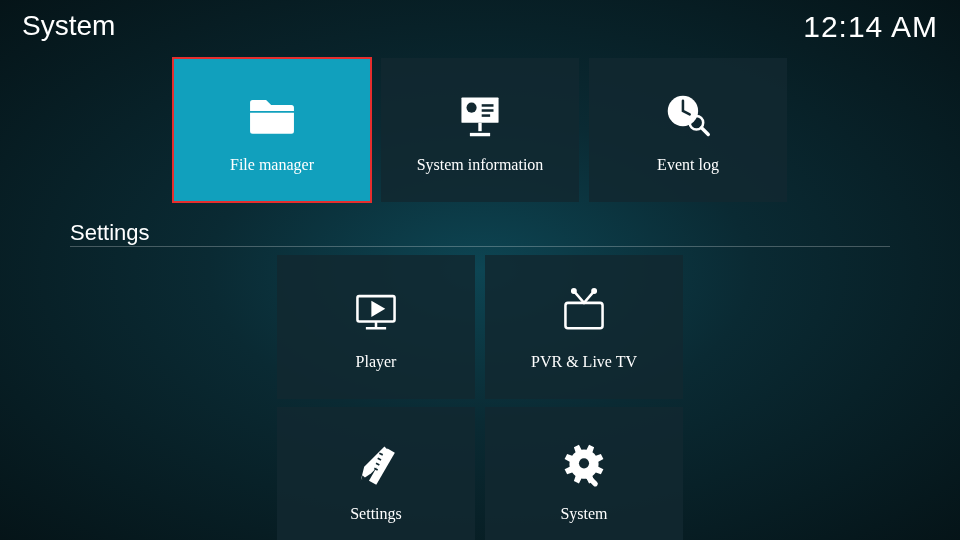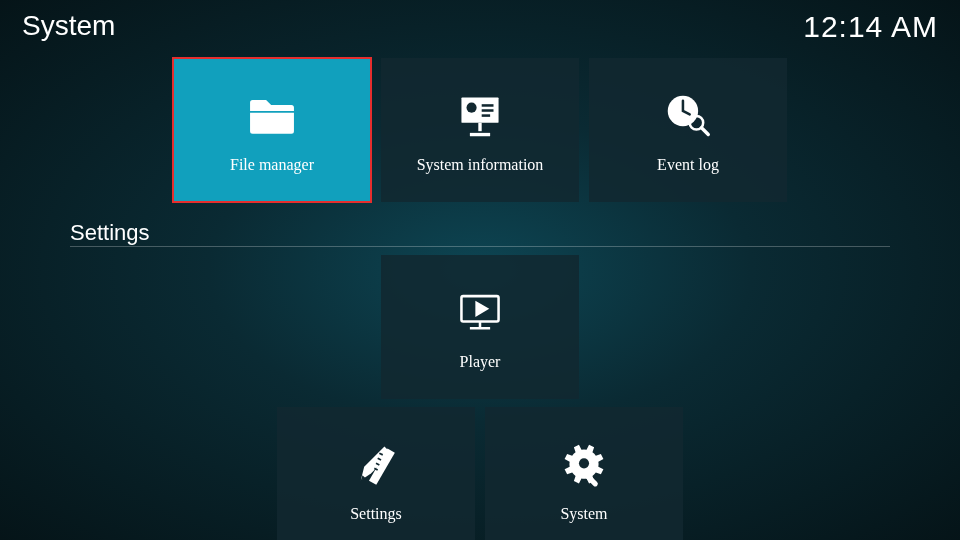--- a/index.html
+++ b/index.html
@@ -124,20 +124,31 @@
     <div class="tile">
       <div class="icon">
         <svg viewBox="0 0 64 64" fill="none" stroke="#fff" stroke-width="3">
             <rect x="10" y="12" width="44" height="30" rx="2"></rect>
             <path d="M20 50 L44 50 M32 42 L32 50"></path>
             <path d="M28 20 L28 34 L40 27 Z" fill="#fff"></path>
           </svg>
       </div>
       <div class="label">Player</div>
     </div>
+    <div class="tile">
+      <div class="icon">
+        <svg viewBox="0 0 64 64" fill="none" stroke="#fff" stroke-width="3">
+            <rect x="10" y="20" width="44" height="30" rx="3"></rect>
+            <path d="M20 6 L32 20 L44 6"></path>
+            <circle cx="20" cy="6" r="2" fill="#fff"></circle>
+            <circle cx="44" cy="6" r="2" fill="#fff"></circle>
+          </svg>
+      </div>
+      <div class="label">PVR &amp; Live TV</div>
+    </div>
   </div>
 
   <div class="row">
     <div class="tile">
       <div class="icon">
         <svg viewBox="0 0 64 64" fill="#fff">
             <path d="M14 50 L18 34 L42 10 L50 18 L26 42 Z"></path>
             <path d="M14 50 L20 48 L16 44 Z" fill="#122830"></path>
             <rect x="34" y="12" width="10" height="44" transform="rotate(30 39 34)"></rect>
             <path d="M36 18 l4 2 M34 24 l4 2 M32 30 l4 2 M30 36 l4 2" stroke="#122830" stroke-width="2"></path>

